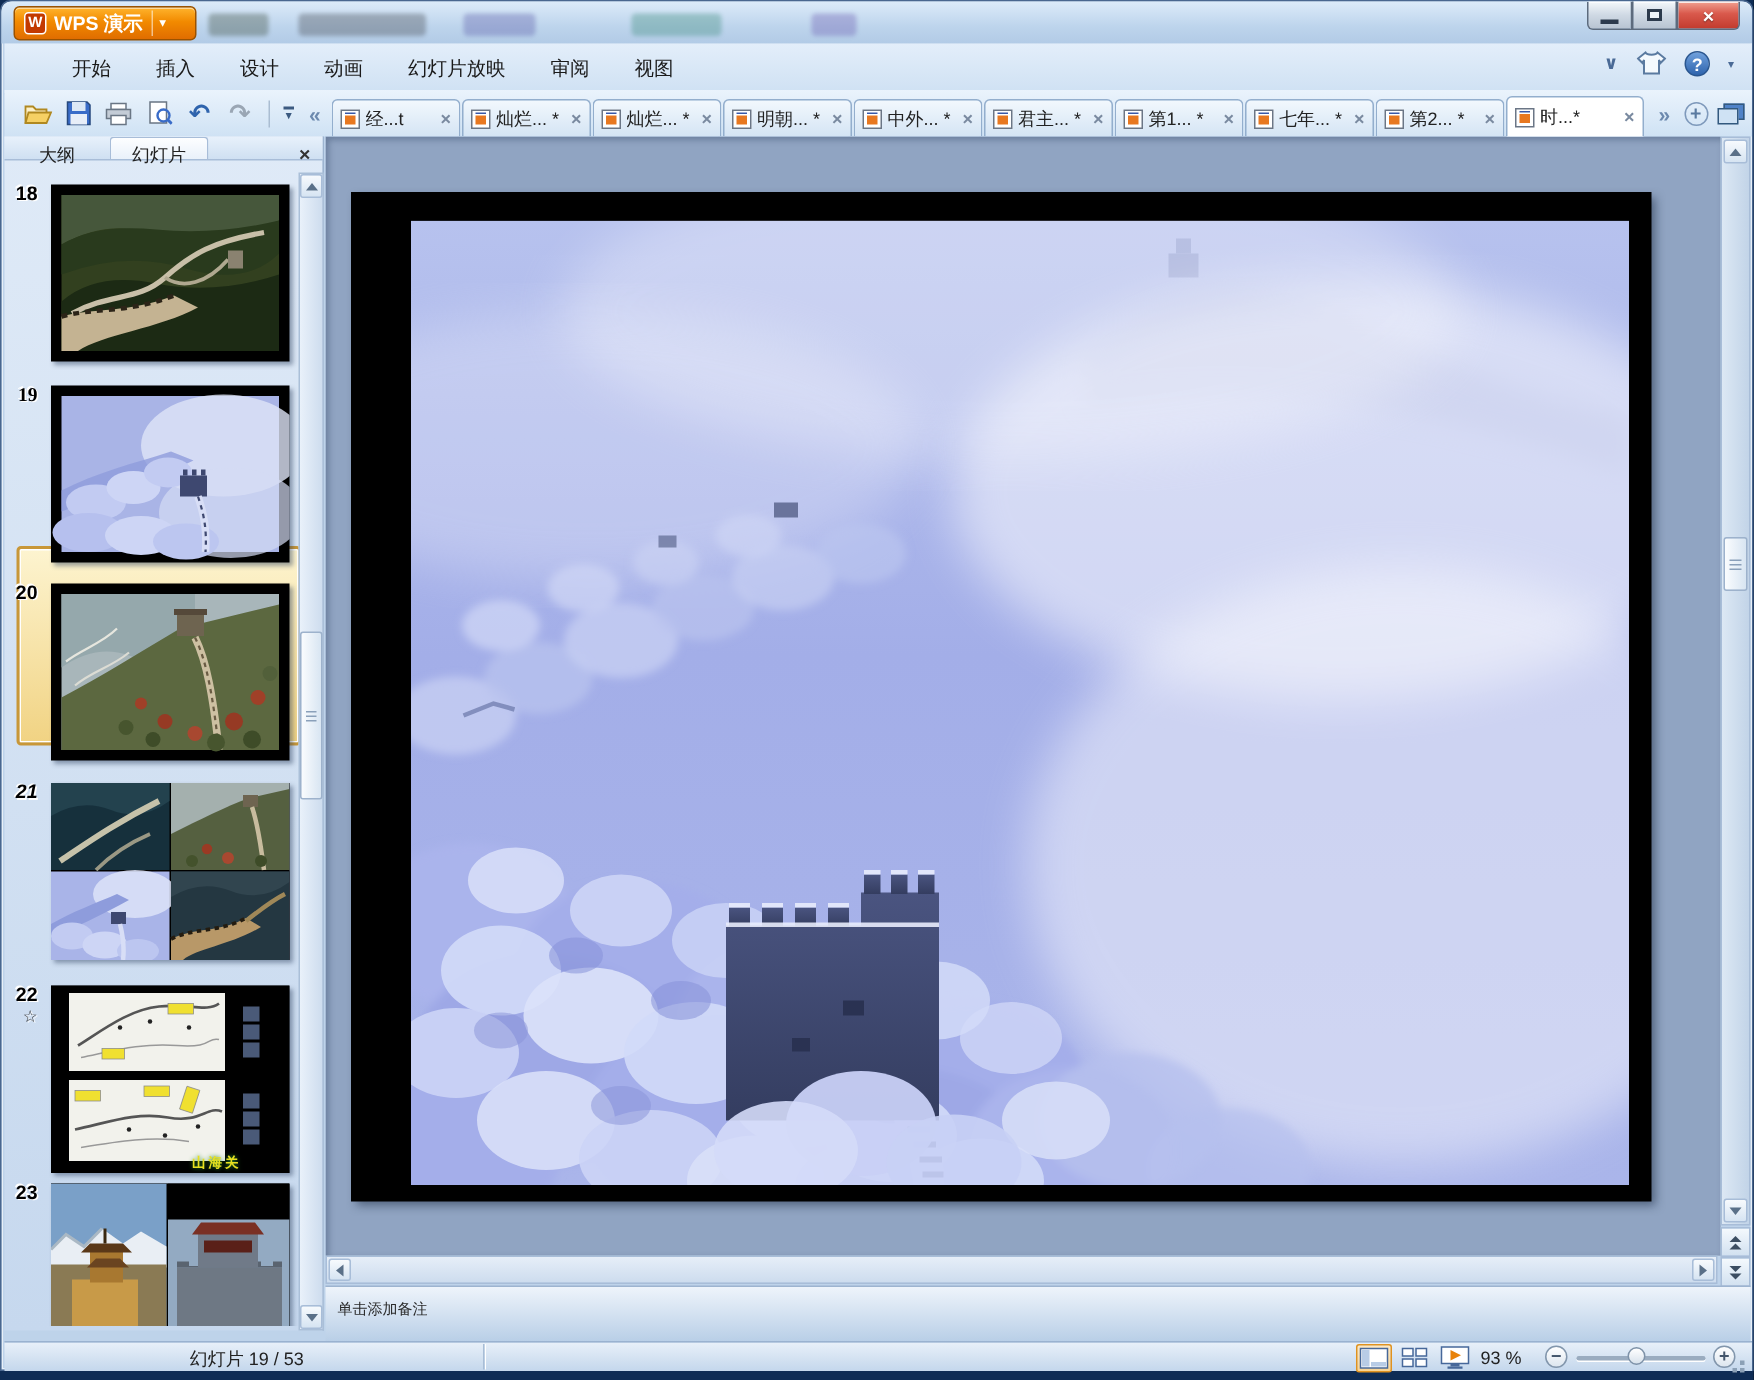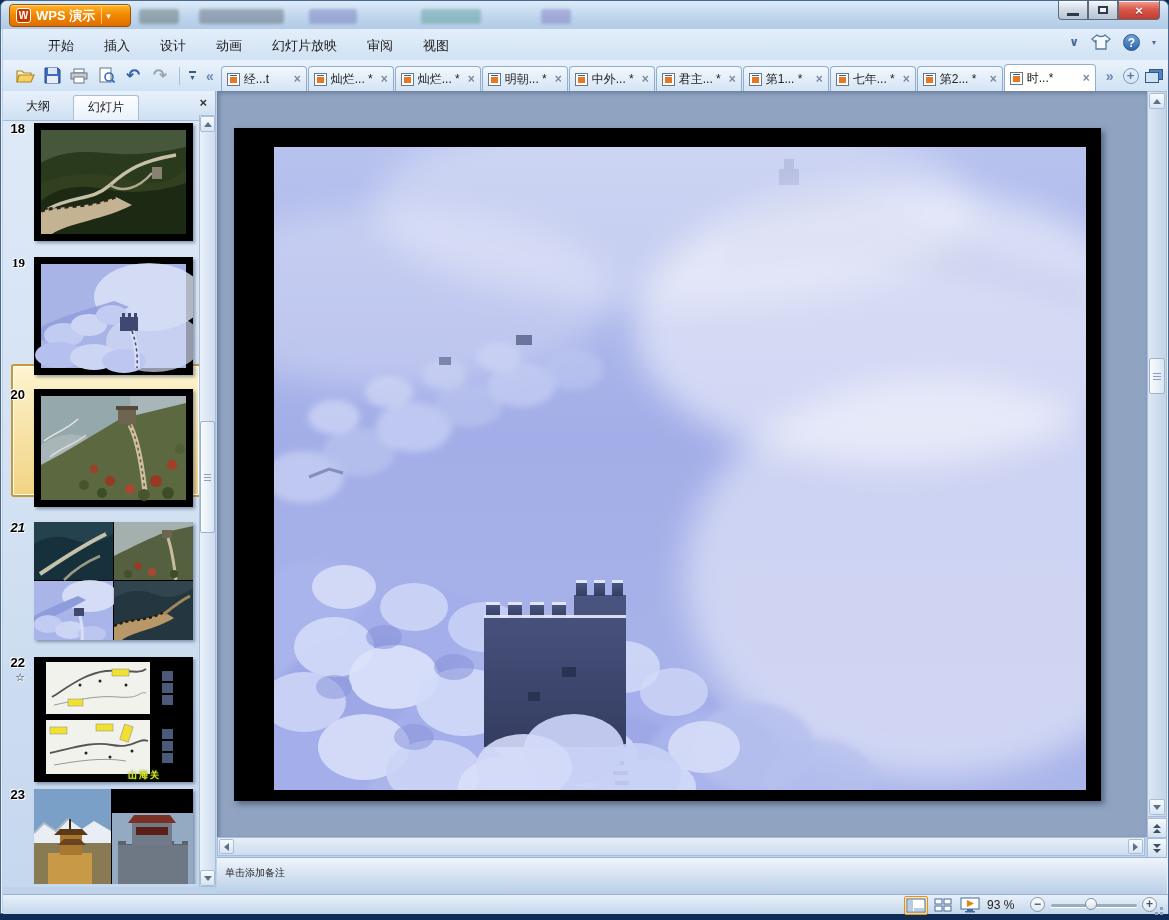--- a/index.html
+++ b/index.html
@@ -67,22 +67,22 @@
   #tabsright { display:flex; align-items:center; height:100%; gap:6px; padding-left:6px; }
   #newtab { width:16px; height:16px; border-radius:50%; border:1.5px solid #7e99bb; color:#5a7aa0;
     font-size:13px; line-height:13px; text-align:center; font-weight:bold; }
   #winsicon { width:18px; height:14px; position:relative; }
   #winsicon::before { content:''; position:absolute; right:0; top:0; width:12px; height:9px; background:#4f82c8; border:1px solid #33597e;}
   #winsicon::after { content:''; position:absolute; left:0; bottom:0; width:12px; height:9px; background:#cfe2f4; border:1px solid #33597e;}
 
   
   #sidebar { position:absolute; left:2px; top:90px; width:213px; height:796px;
     background:linear-gradient(#dfeaf7,#c6d8ee); border-right:1px solid #9db4d0; }
-  #sbtabs { position:absolute; left:0; top:0; width:100%; height:30px;
-    background:linear-gradient(#e8f1fb,#cfe0f2); border-bottom:1px solid #a8bdd8; display:flex; align-items:flex-end; }
+  #sbtabs { position:absolute; left:0; top:0; width:100%; height:16px;
+    background:linear-gradient(#e8f1fb,#cfe0f2); border-bottom:1px solid #a8bdd8; display:flex; }
   .sbtab { font-size:12px; color:#222; padding:3px 14px 4px; border:1px solid transparent; }
   .sbtab.active { background:linear-gradient(#fdfeff,#e9f1fa); border:1px solid #a8bdd8; border-bottom:none;
     border-radius:3px 3px 0 0; margin-left:8px; }
   .sbtab.inactive { margin-left:8px; }
   #sbclose { position:absolute; right:8px; top:4px; color:#333; font-size:13px; font-weight:bold; }
   #thumblist { position:absolute; left:0; top:24px; width:196px; height:769px; overflow:hidden; }
   .slidenum { position:absolute; width:22px; text-align:right; font-size:13px; font-weight:bold; color:#000;
     text-shadow:1px 1px 0 #fff,-1px -1px 0 #fff; }
   .animstar { position:absolute; width:22px; text-align:right; font-size:11px; color:#333;
     text-shadow:1px 1px 0 #fff; }
@@ -636,20 +636,21 @@
   <div id="vnext" style="top:837px;">
     <span class="dtri-down"></span>
       <span class="dtri-down"></span>
   </div>
 
   <div id="notes">
     <span>单击添加备注</span>
   </div>
 
   <div id="statusbar">
+    <div class="scell" id="scounter">幻灯片 19 / 53</div>
     <div id="viewbtns">
       <span class="vbtn sel">
         <svg width="20" height="15" viewBox="0 0 20 15">
             <rect x="1" y="1" width="18" height="13" fill="#fff" stroke="#47689a"></rect>
             <rect x="2" y="2" width="5" height="11" fill="#b8cce6"></rect>
             <rect x="8" y="10" width="10" height="3" fill="#b8cce6"></rect>
           </svg>
       </span>
       <span class="vbtn">
         <svg width="18" height="15" viewBox="0 0 18 15">

